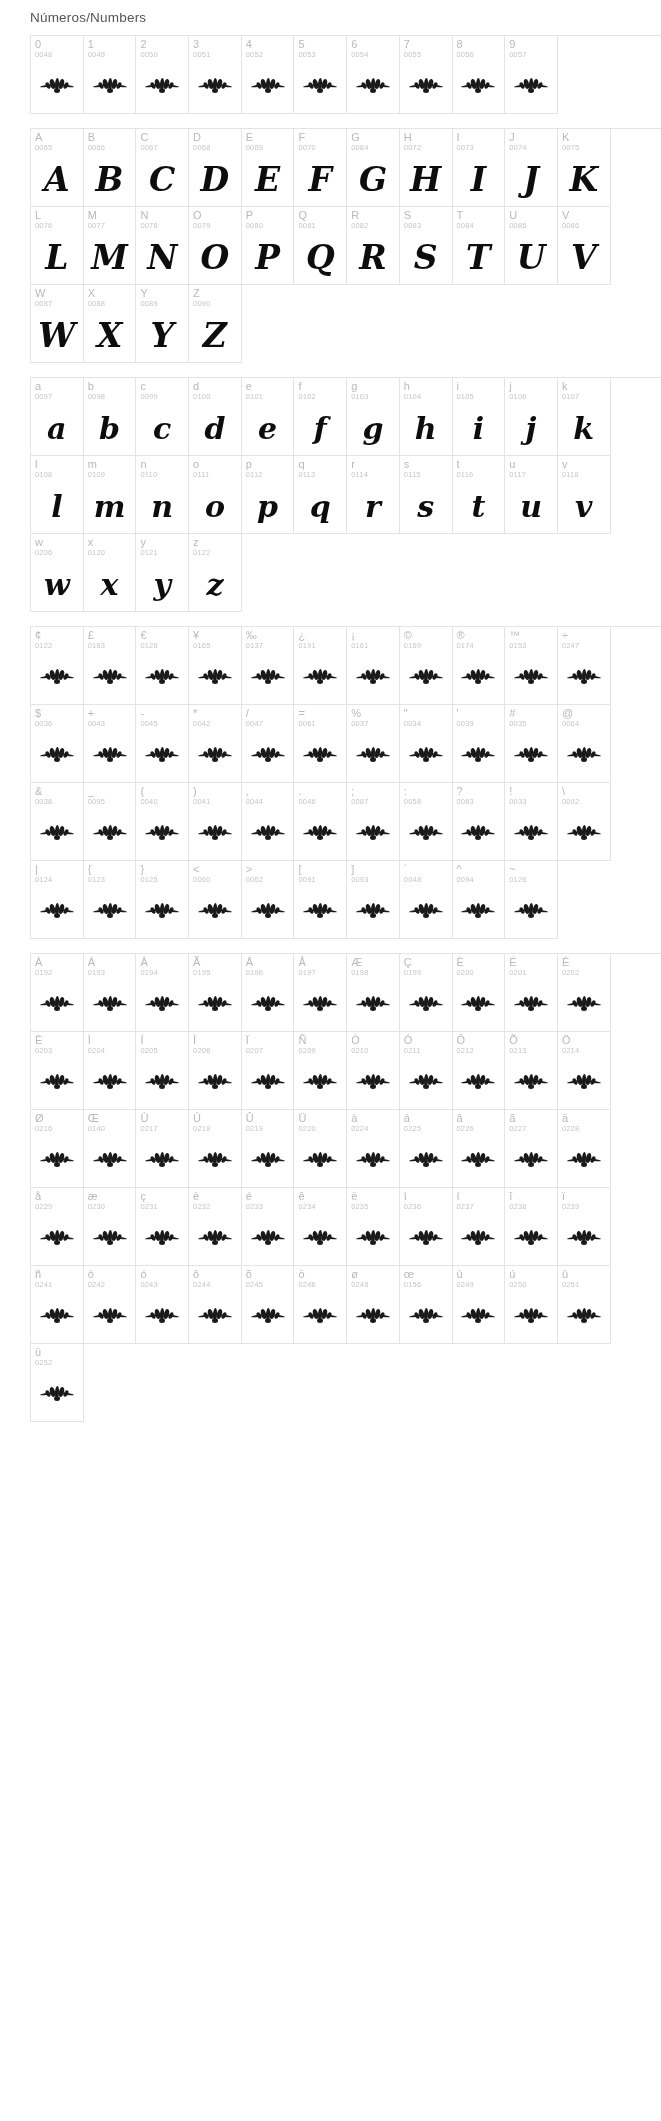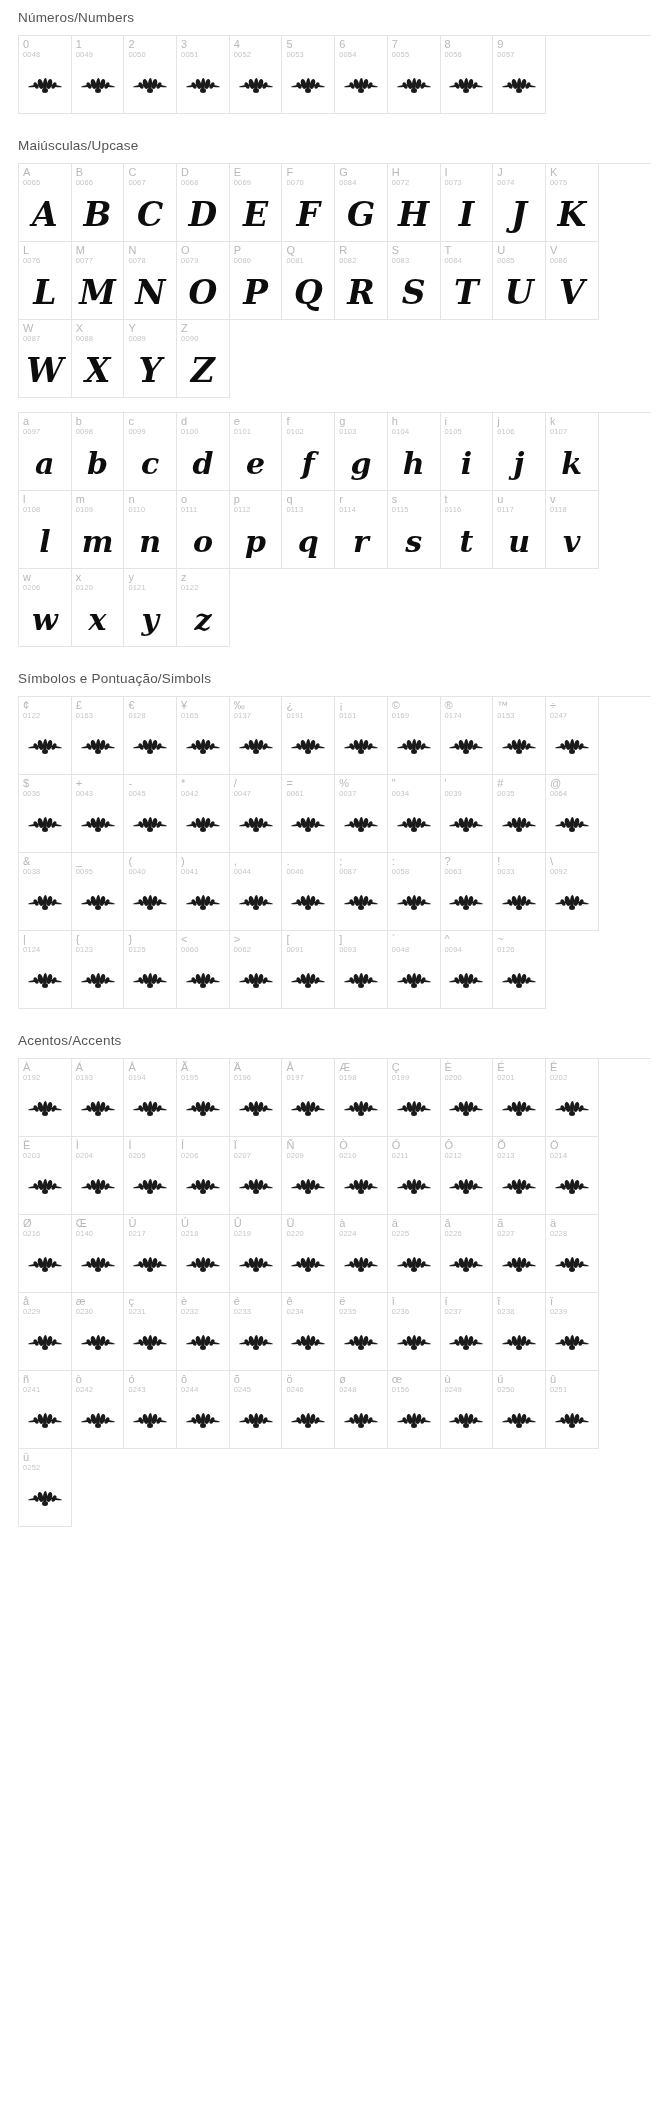--- a/index.html
+++ b/index.html
@@ -2,21 +2,21 @@
 <html><head>
 <meta charset="utf-8">
 <style>
   html,body{margin:0;padding:0;background:#ffffff;}
   body{
     width:661px;
     font-family:"Liberation Sans", sans-serif;
     color:#333;
     -webkit-font-smoothing:antialiased;
   }
-  .page{width:561px;padding:0 0 20px 4px;box-sizing:border-box;}
+  .page{width:561px;padding:0 0 20px 16px;box-sizing:border-box;}
   .section{margin:0 0 14px 0;}
   .section-title{
     font-size:13.5px;
     color:#555;
     padding:10px 0 10px 14px;
     letter-spacing:0.2px;
   }
   .grid{
     display:flex;
     flex-wrap:wrap;
@@ -264,21 +264,20 @@
               <span class="s5"></span>
               <span class="s6"></span>
               <span class="s7"></span>
               <span class="s8"></span>
             </span>
           </div>
         </div>
       </div>
     </div>
     <div class="section">
-      <div class="section-title">Maiúsculas/Upcase</div>
       <div class="grid">
         <div class="cell script">
           <div class="ch">A</div>
           <div class="code">0065</div>
           <div class="glyph">A</div>
         </div>
         <div class="cell script">
           <div class="ch">B</div>
           <div class="code">0066</div>
           <div class="glyph">B</div>
@@ -533,21 +532,20 @@
           <div class="glyph">y</div>
         </div>
         <div class="cell script lower">
           <div class="ch">z</div>
           <div class="code">0122</div>
           <div class="glyph">z</div>
         </div>
       </div>
     </div>
     <div class="section">
-      <div class="section-title">Símbolos e Pontuação/Simbols</div>
       <div class="grid">
         <div class="cell orn">
           <div class="ch">¢</div>
           <div class="code">0122</div>
           <div class="glyph">
             <span class="orn-mark">
               <span class="s1"></span>
               <span class="s2"></span>
               <span class="s3"></span>
               <span class="s4"></span>
@@ -1226,21 +1224,20 @@
               <span class="s5"></span>
               <span class="s6"></span>
               <span class="s7"></span>
               <span class="s8"></span>
             </span>
           </div>
         </div>
       </div>
     </div>
     <div class="section">
-      <div class="section-title">Acentos/Accents</div>
       <div class="grid">
         <div class="cell orn">
           <div class="ch">À</div>
           <div class="code">0192</div>
           <div class="glyph">
             <span class="orn-mark">
               <span class="s1"></span>
               <span class="s2"></span>
               <span class="s3"></span>
               <span class="s4"></span>

